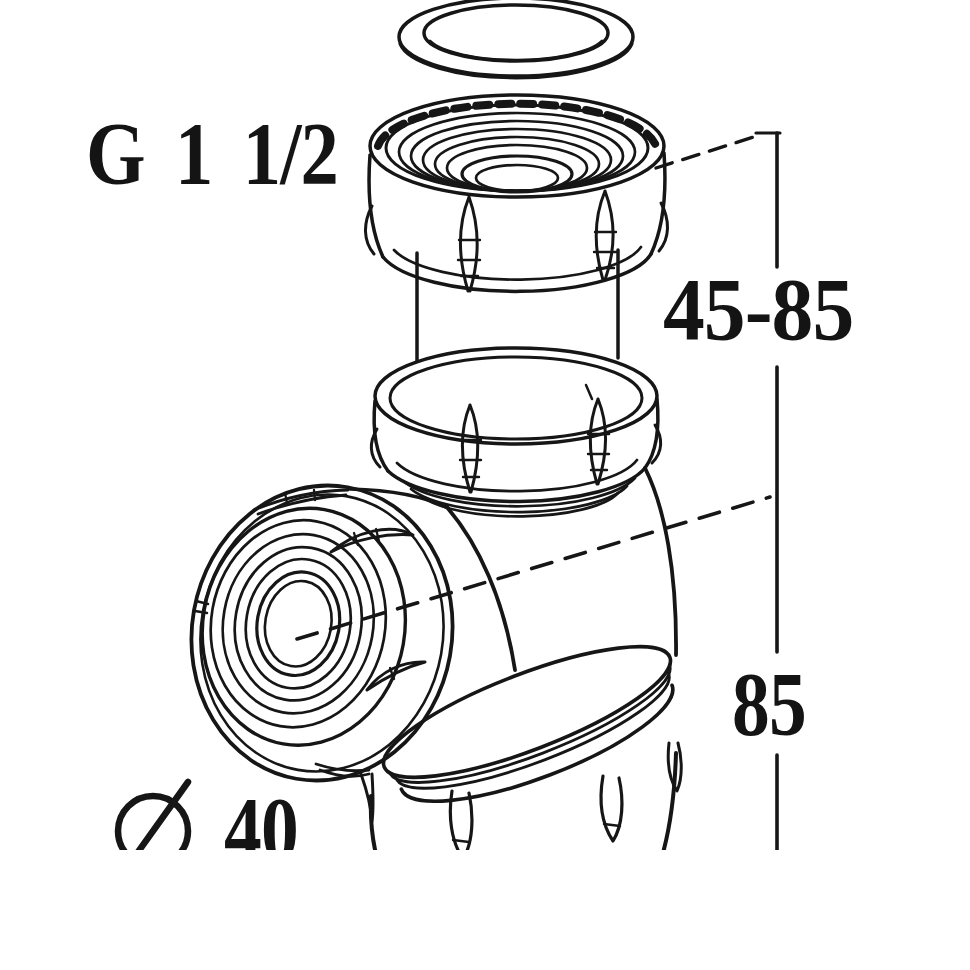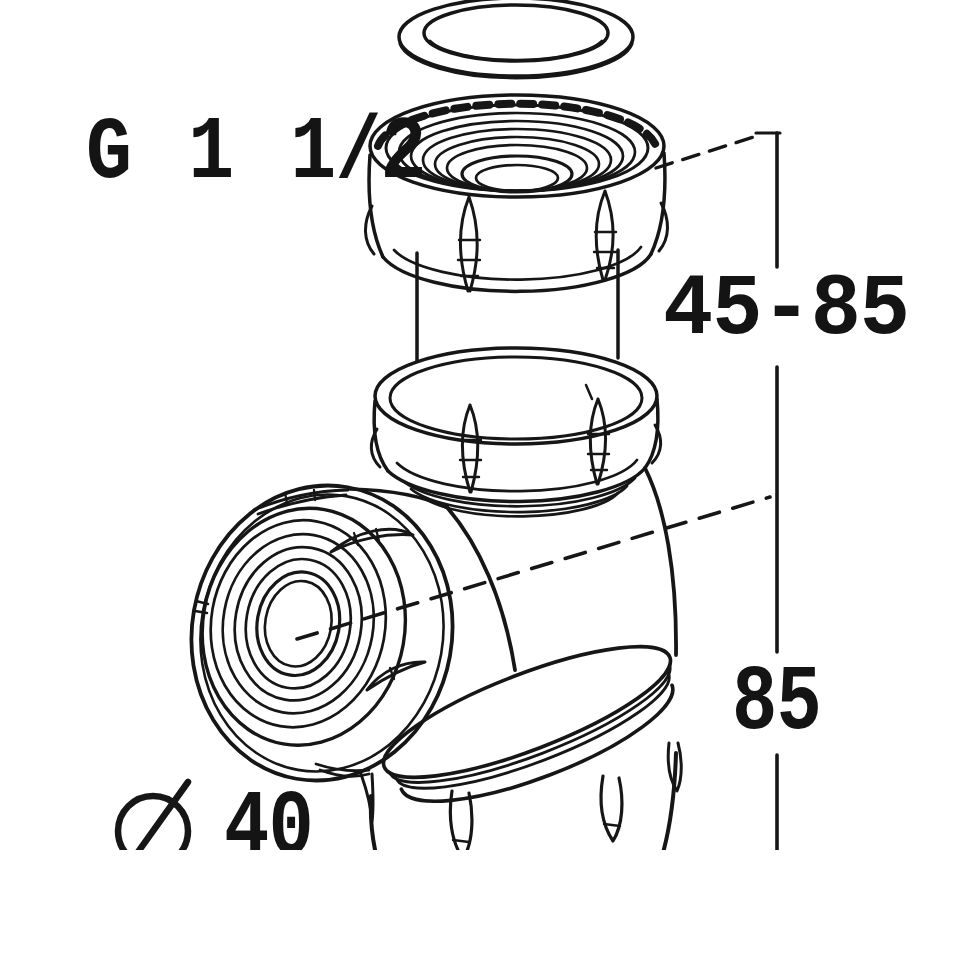--- a/index.html
+++ b/index.html
@@ -1,21 +1,21 @@
 <!DOCTYPE html>
 <html><head>
 <meta charset="utf-8">
 <style>
   html,body{margin:0;padding:0;background:#ffffff;}
   #stage{
     position:relative;
     width:970px;height:850px;
     background:#ffffff;
     overflow:hidden;
-    font-family:Liberation Mono, monospace;
+    font-family:Liberation Serif, serif;
   }
   #drawing{position:absolute;left:0;top:0;}
   .lbl{
     position:absolute;
     font-weight:bold;
     color:#141414;
     line-height:1;
     white-space:nowrap;
     transform-origin:left top;
     letter-spacing:-1px;

